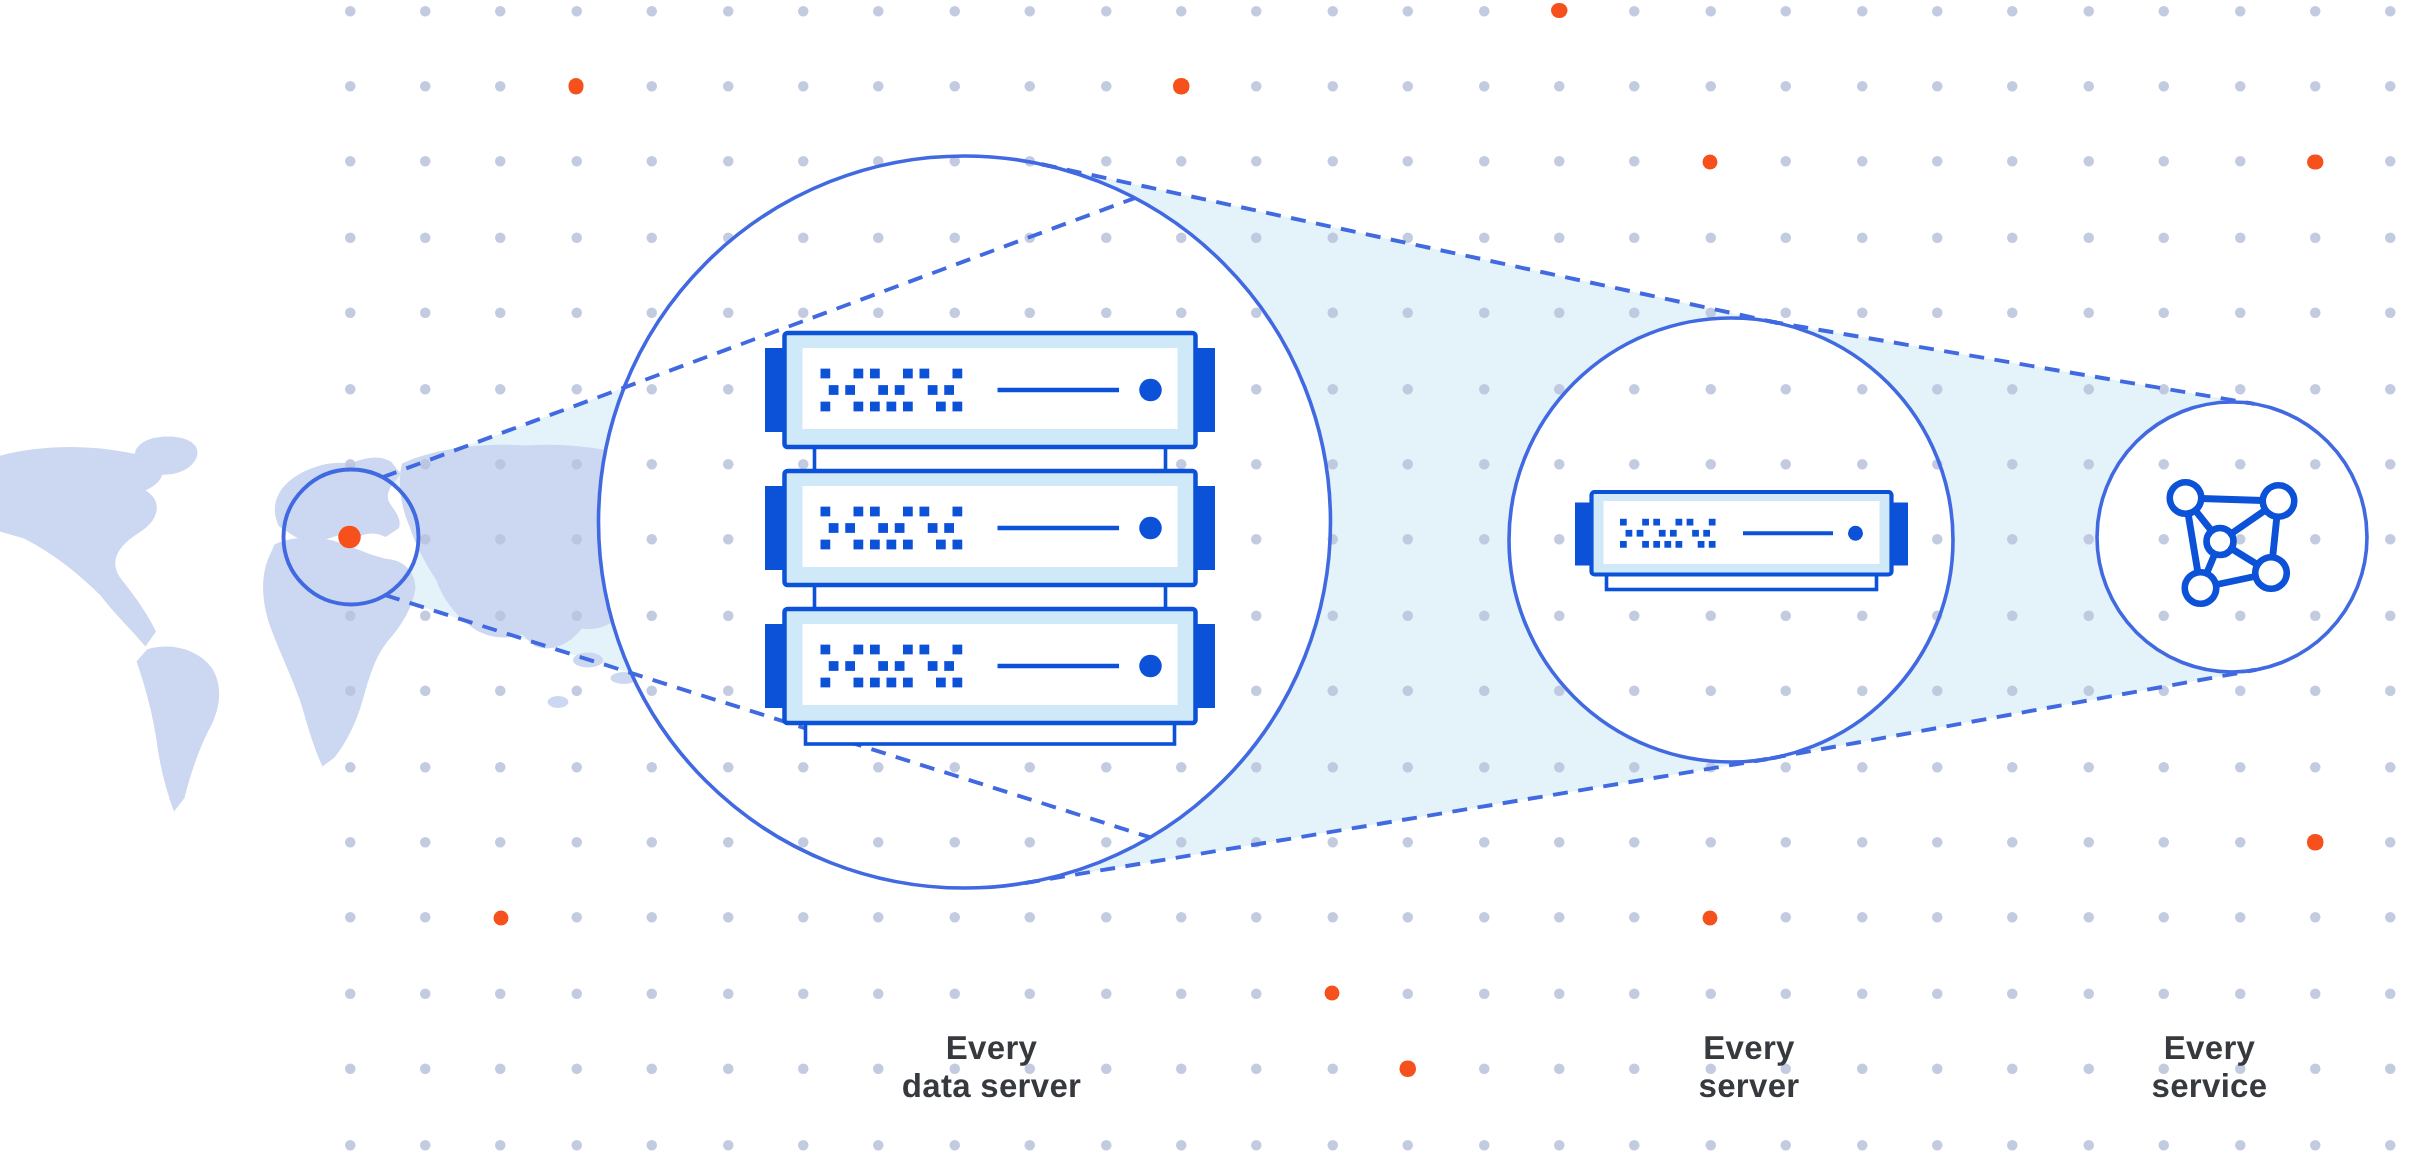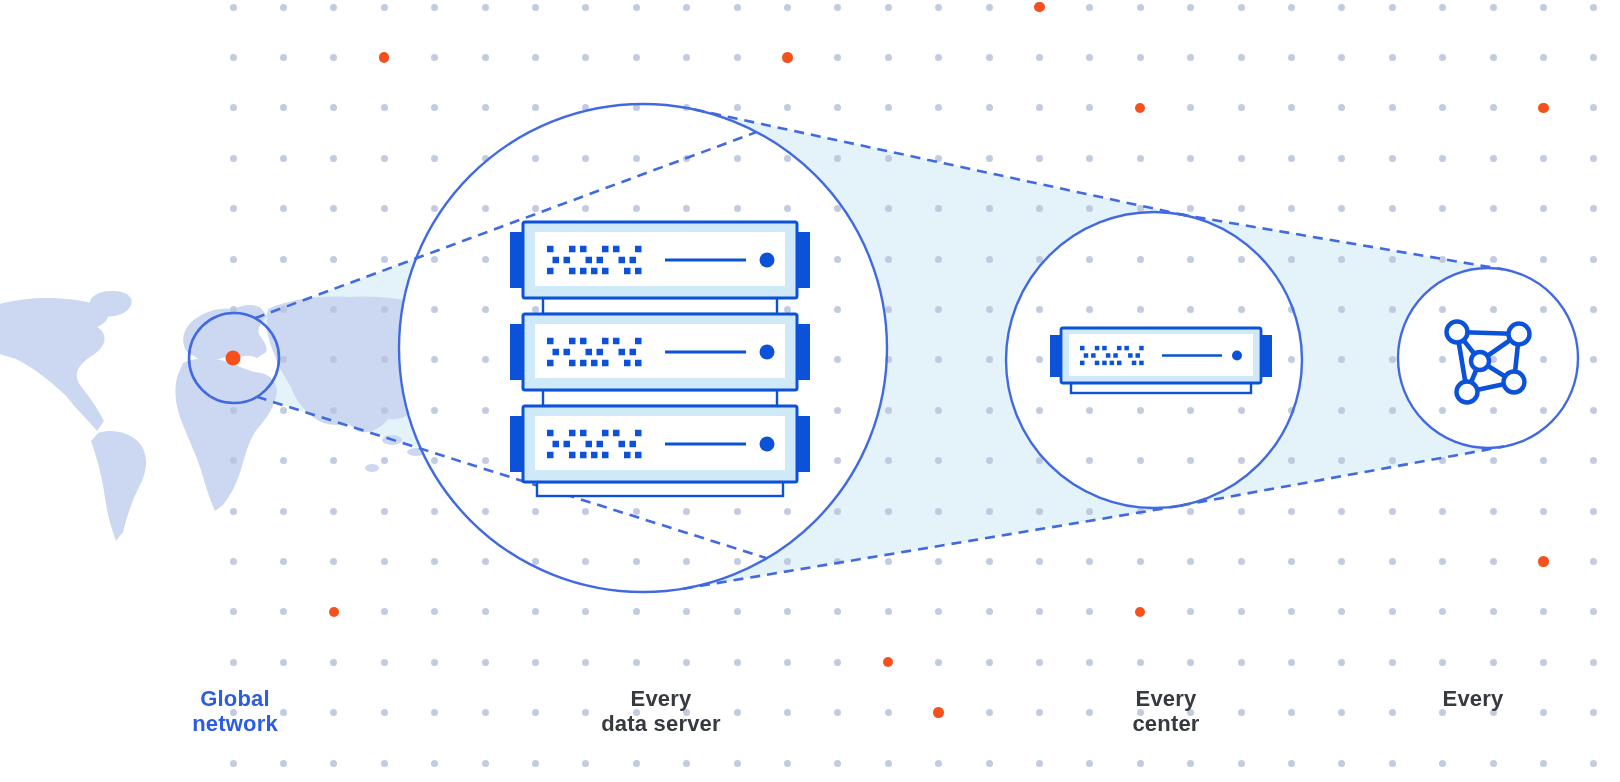--- a/index.html
+++ b/index.html
@@ -646,28 +646,25 @@
         <line x1="1480" y1="361" x2="1467" y2="392" stroke="#0b52d9" stroke-width="4.6" stroke-linecap="round"></line>
         <circle cx="1457" cy="332" r="10.5" fill="#ffffff" stroke="#0b52d9" stroke-width="4.4"></circle>
         <circle cx="1519" cy="334" r="10.5" fill="#ffffff" stroke="#0b52d9" stroke-width="4.4"></circle>
         <circle cx="1514" cy="382" r="10.5" fill="#ffffff" stroke="#0b52d9" stroke-width="4.4"></circle>
         <circle cx="1467" cy="392" r="10.5" fill="#ffffff" stroke="#0b52d9" stroke-width="4.4"></circle>
         <circle cx="1480" cy="361" r="9" fill="#ffffff" stroke="#0b52d9" stroke-width="4.4"></circle>
       </g>
       <circle cx="233" cy="358" r="7.5" fill="#f6511d"></circle>
     </svg>
 
-  <div class="stage-label accent" style="left:125px;top:686px">
-    <span>Global</span>
-    <span>network</span>
-  </div>
   <div class="stage-label" style="left:551px;top:686px">
     <span>Every</span>
     <span>data server</span>
   </div>
   <div class="stage-label" style="left:1056px;top:686px">
     <span>Every</span>
-    <span>center</span>
+    <span>server</span>
   </div>
   <div class="stage-label" style="left:1363px;top:686px">
     <span>Every</span>
+    <span>service</span>
   </div>
 </div>
 
 </body></html>

